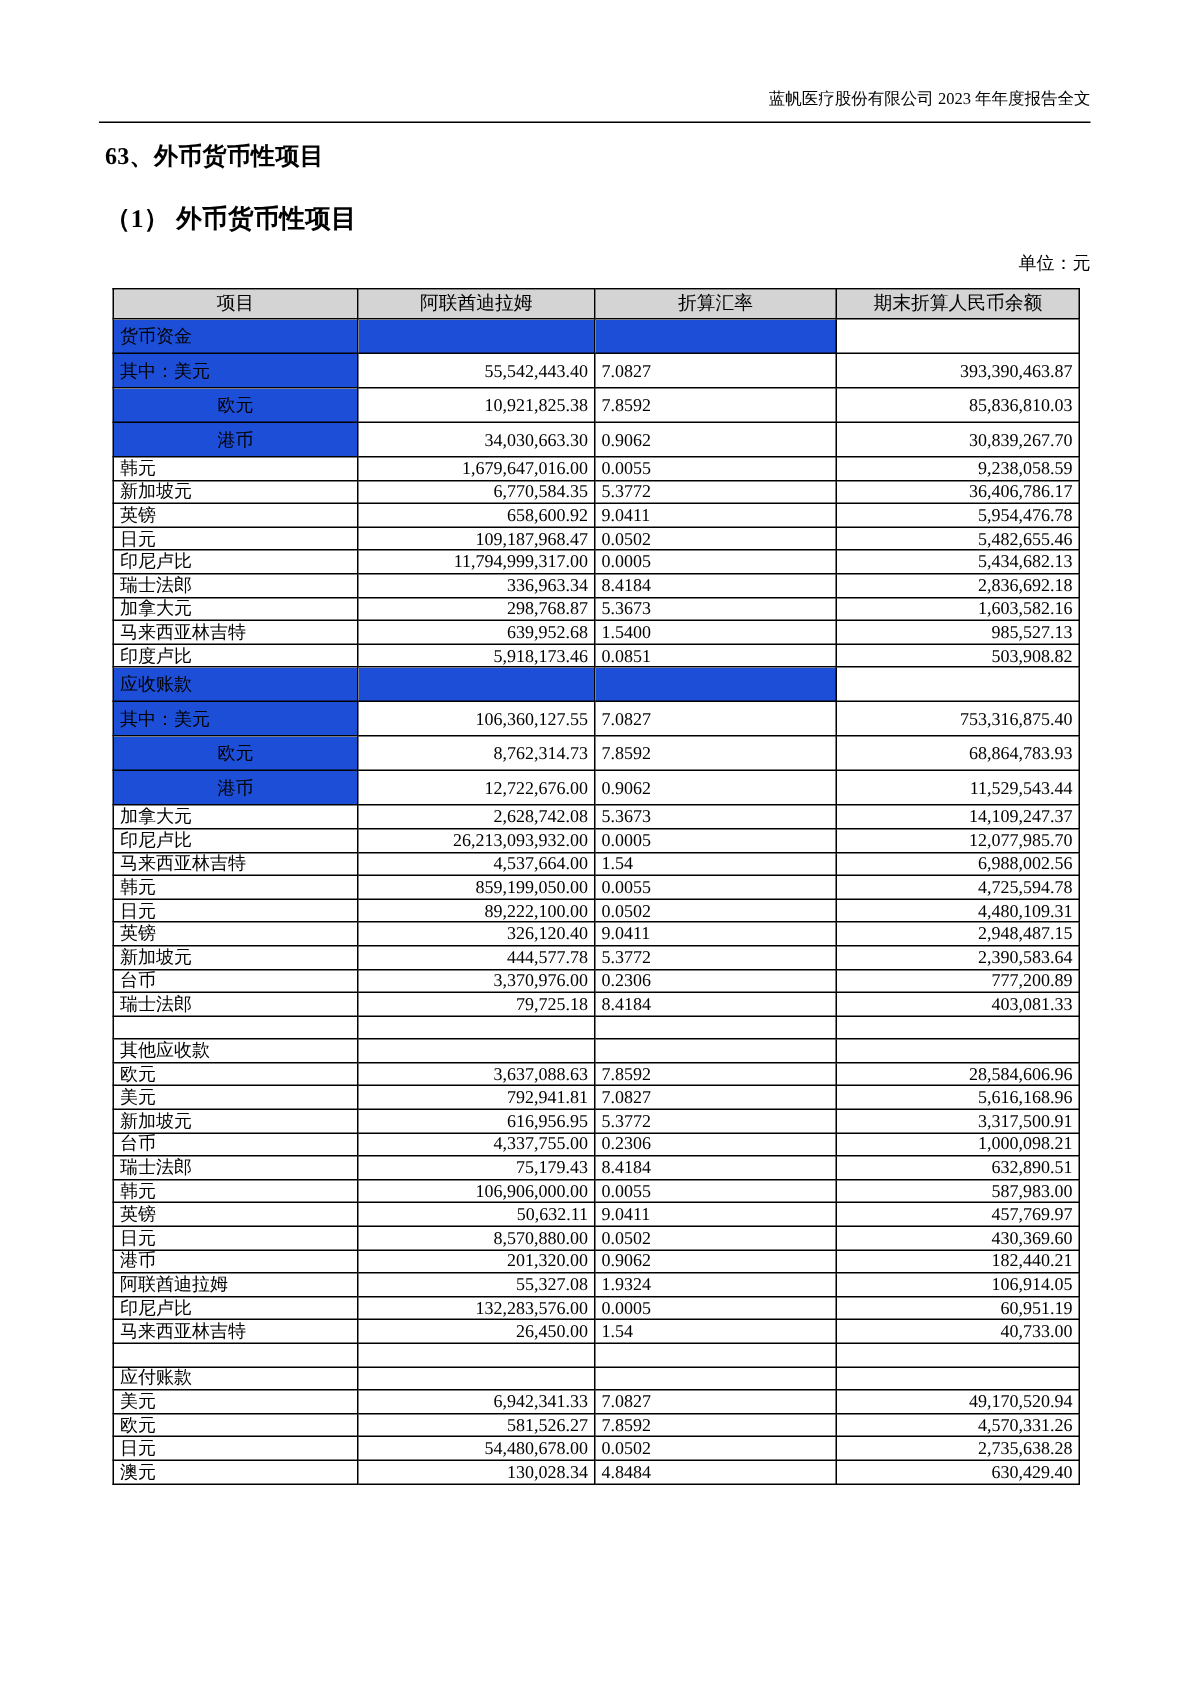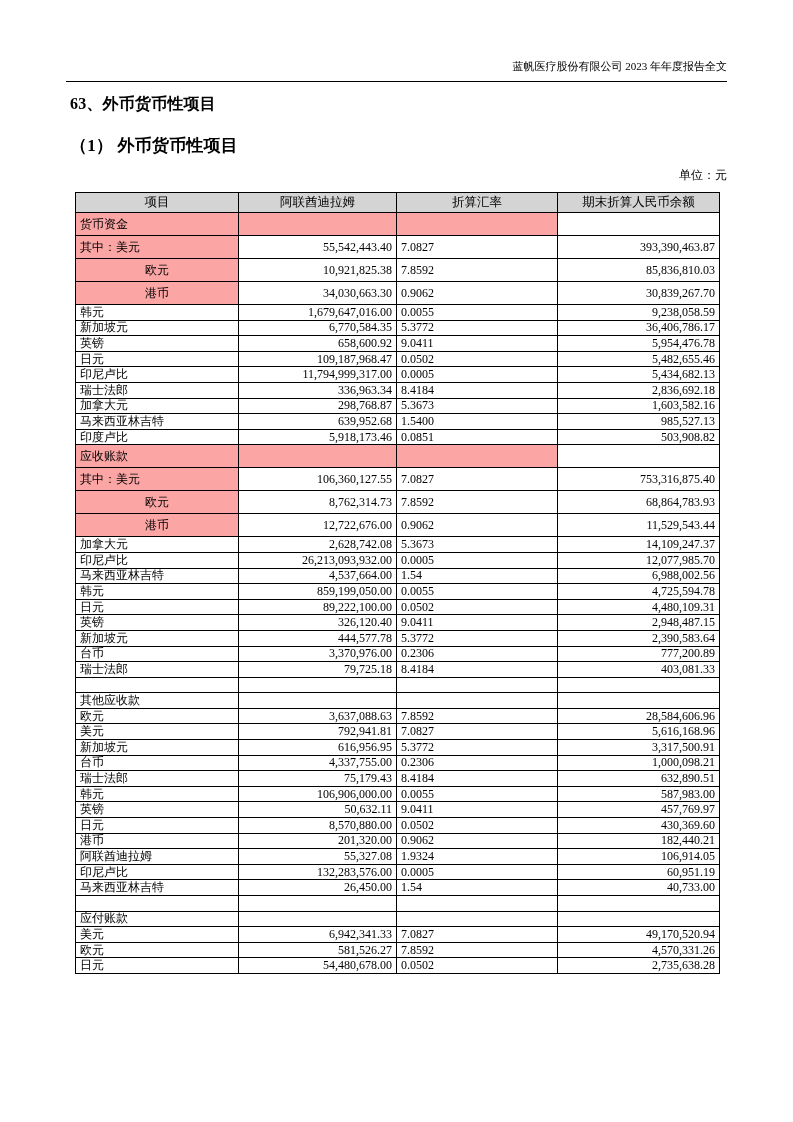--- a/index.html
+++ b/index.html
@@ -97,21 +97,21 @@
     height: 20px;
     font-size: 12.5px;
   }
   
   tr.tall td { height: 23px; }
   
   tr.data td { height: 15.6px; }
   
   tr.blank td { height: 15.6px; }
 
-  td.shade   { background: #fca5a5; }
+  td.shade   { background: #1d4ed8; }
   td.lbl     { text-align: left; }
   td.lbl-ind { text-align: center; }
   td.num     { text-align: right; }
   td.rate    { text-align: left; }
 </style>
 </head>
 <body>
 
 <div class="page-header">蓝帆医疗股份有限公司 2023 年年度报告全文</div>
 <div class="header-rule"></div>
@@ -402,15 +402,21 @@
           <td class="num">581,526.27</td>
           <td class="rate">7.8592</td>
           <td class="num">4,570,331.26</td>
         </tr>
         <tr class="data">
           <td class="lbl">日元</td>
           <td class="num">54,480,678.00</td>
           <td class="rate">0.0502</td>
           <td class="num">2,735,638.28</td>
         </tr>
+        <tr class="data">
+          <td class="lbl">澳元</td>
+          <td class="num">130,028.34</td>
+          <td class="rate">4.8484</td>
+          <td class="num">630,429.40</td>
+        </tr>
       </tbody>
   </table>
 </div>
 
 </body></html>

